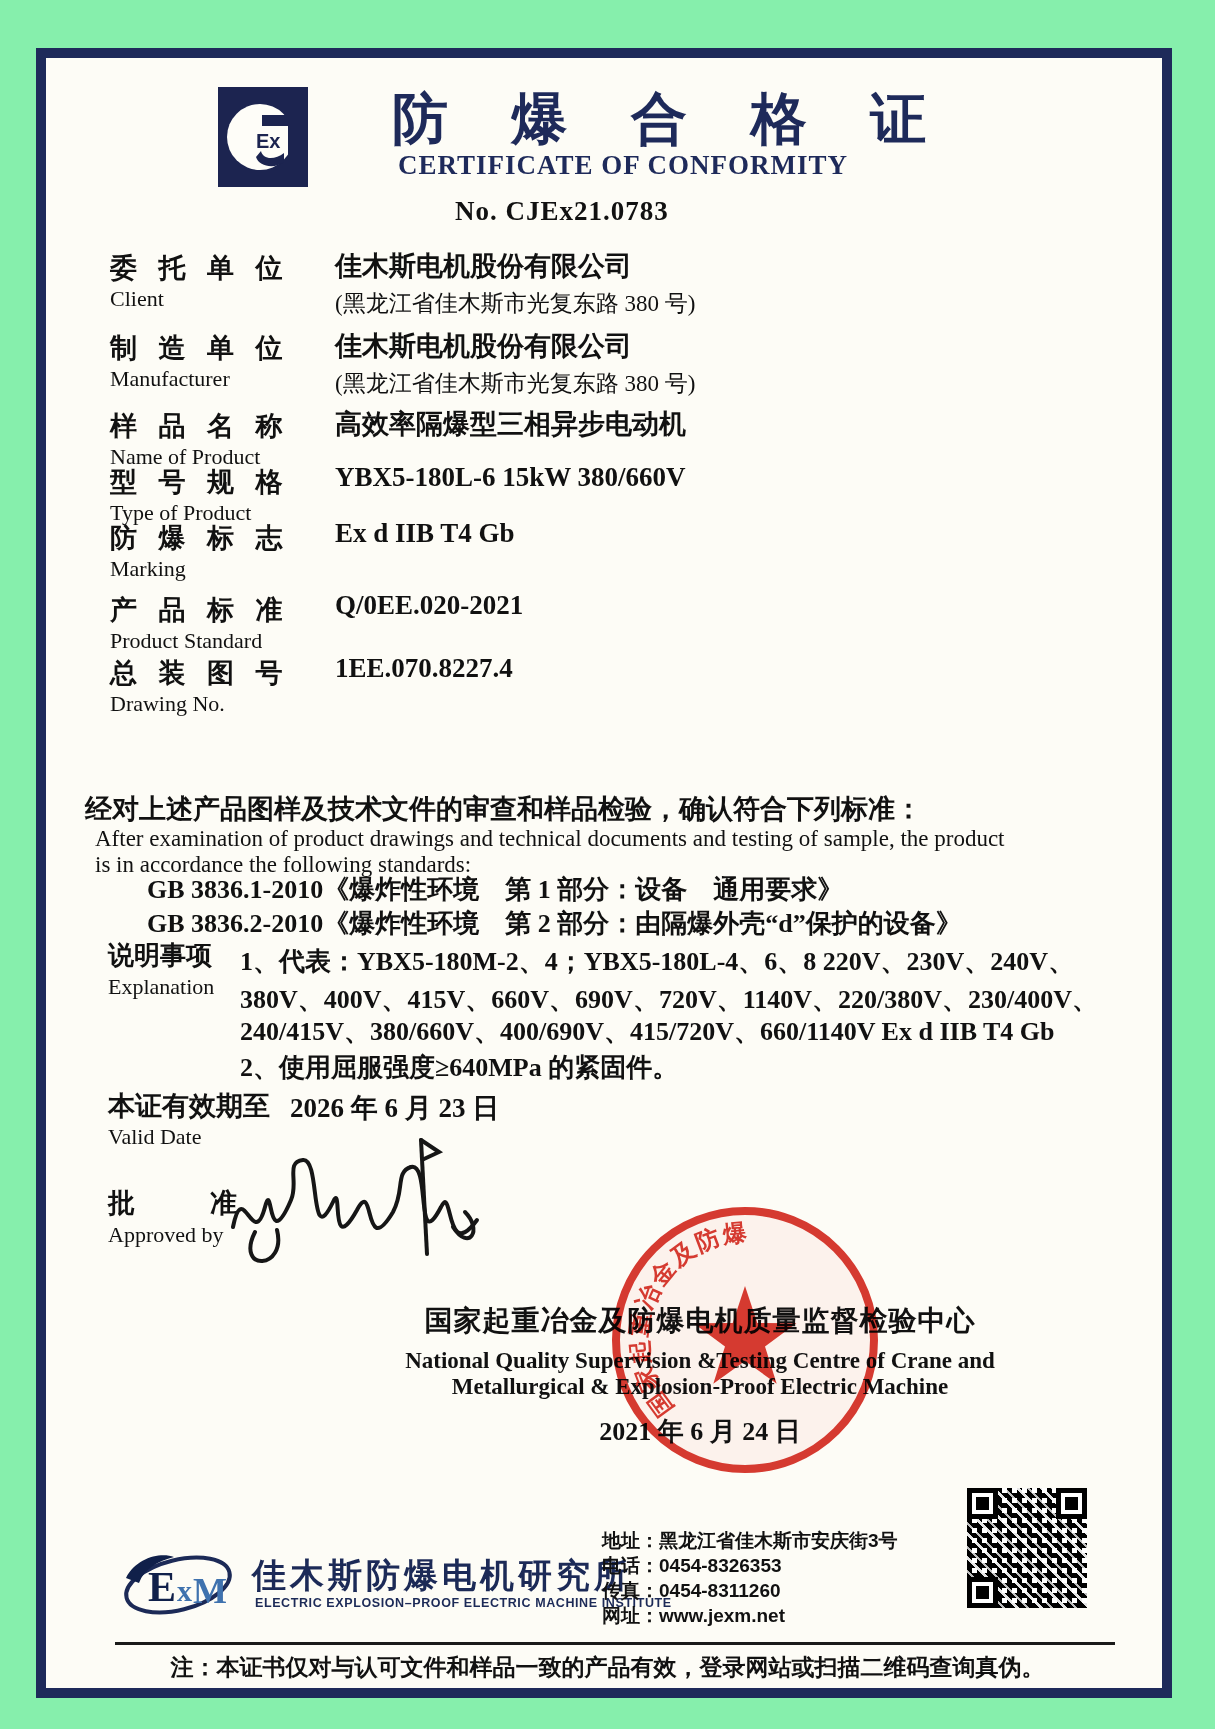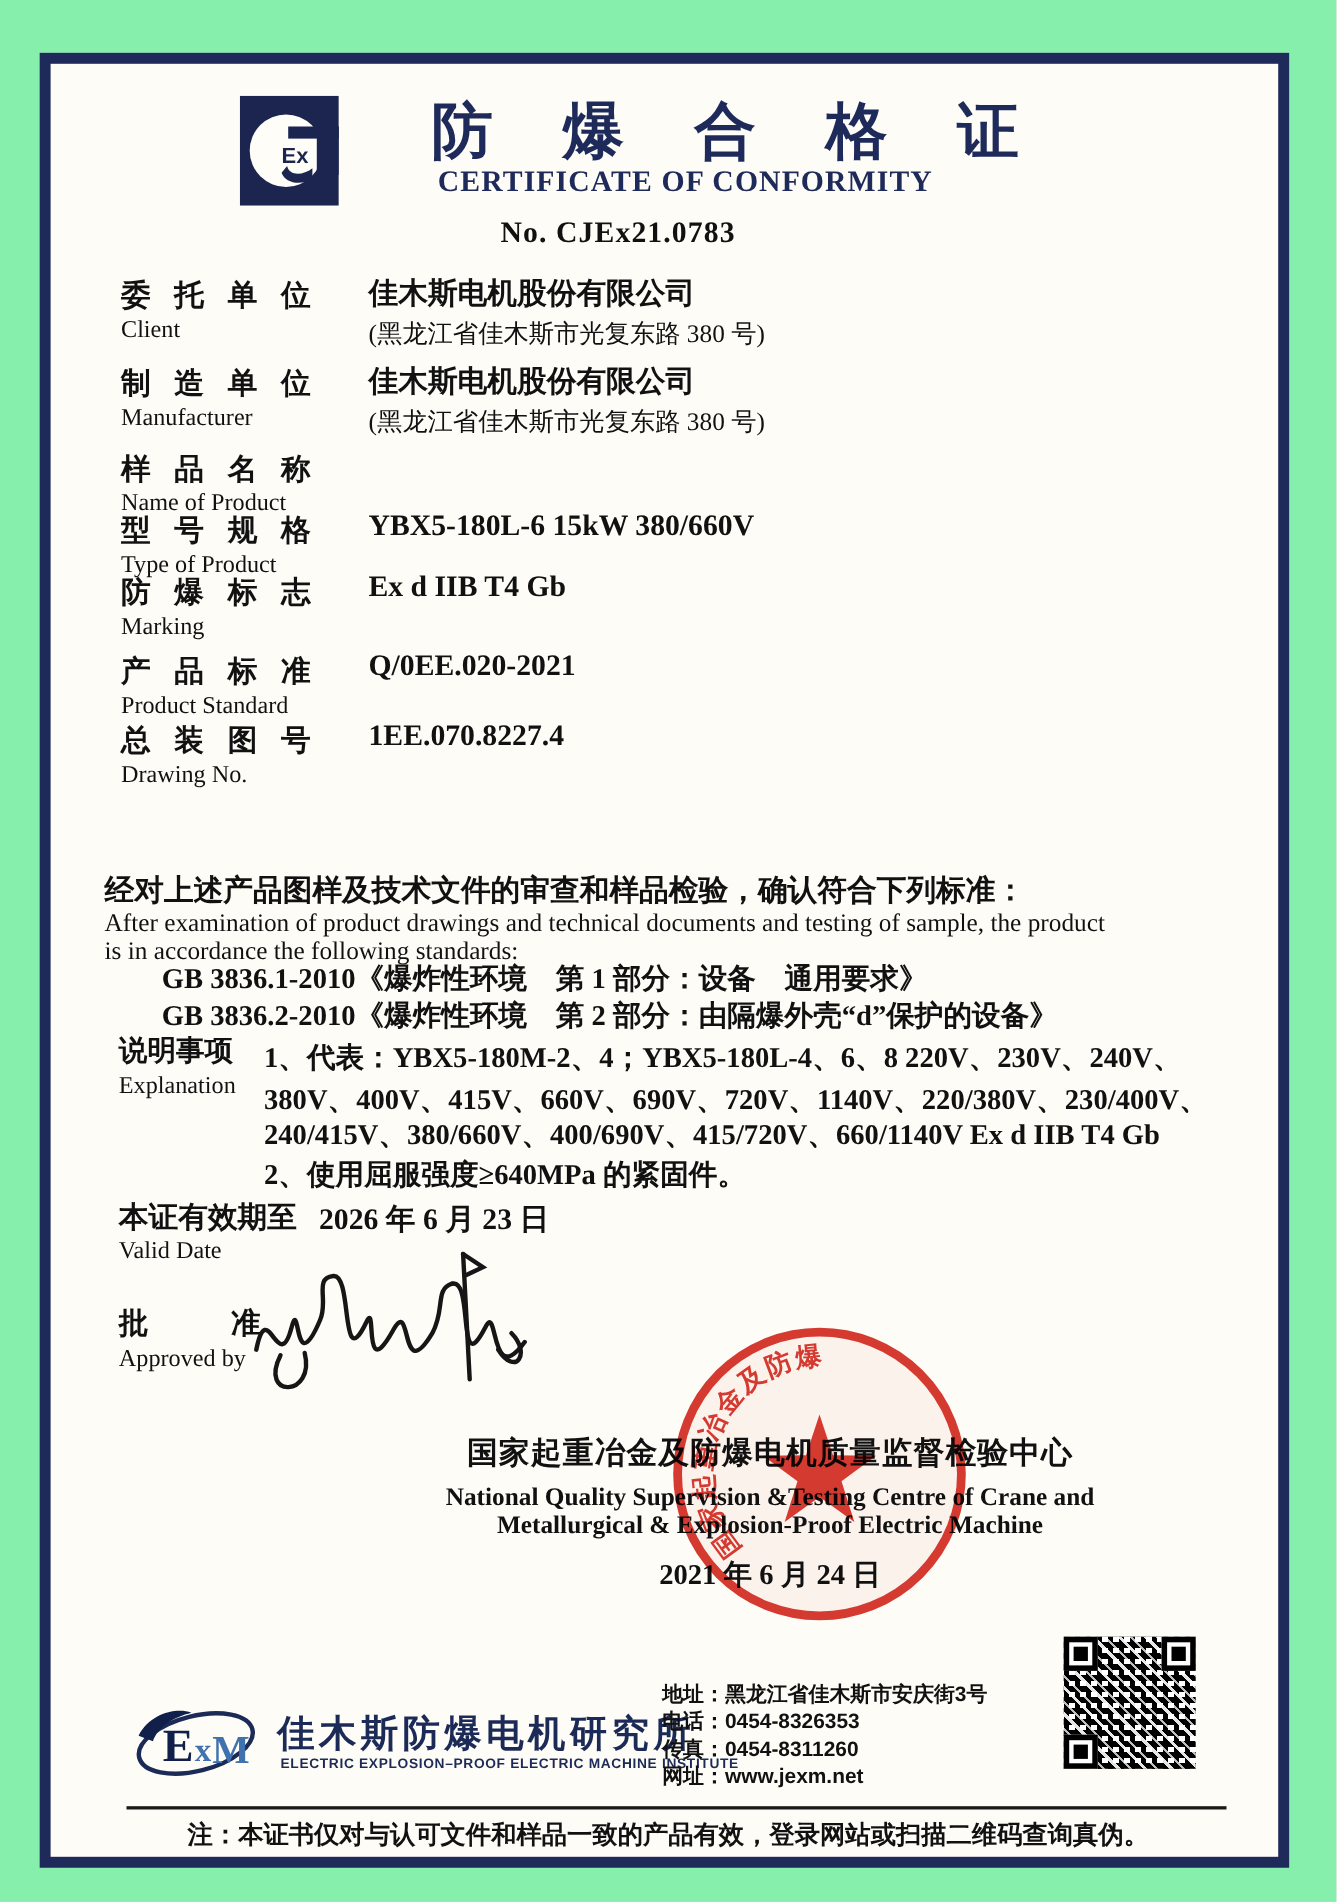--- a/index.html
+++ b/index.html
@@ -66,38 +66,39 @@
   <div class="a val" style="left:335px;top:248px;">佳木斯电机股份有限公司</div>
   <div class="a note" style="left:335px;top:288px;">(黑龙江省佳木斯市光复东路 380 号)</div>
 
   <div class="a zh-label" style="left:110px;top:330px;">制 造 单 位</div>
   <div class="a en-sub" style="left:110px;top:366px;">Manufacturer</div>
   <div class="a val" style="left:335px;top:328px;">佳木斯电机股份有限公司</div>
   <div class="a note" style="left:335px;top:368px;">(黑龙江省佳木斯市光复东路 380 号)</div>
 
   <div class="a zh-label" style="left:110px;top:408px;">样 品 名 称</div>
   <div class="a en-sub" style="left:110px;top:444px;font-family:Liberation Serif, serif;">Name of Product</div>
+  <div class="a val" style="left:335px;top:406px;">高效率隔爆型三相异步电动机</div>
 
   <div class="a zh-label" style="left:110px;top:464px;">型 号 规 格</div>
   <div class="a en-sub" style="left:110px;top:500px;">Type of Product</div>
   <div class="a val" style="left:335px;top:462px;">YBX5-180L-6   15kW   380/660V</div>
 
   <div class="a zh-label" style="left:110px;top:520px;">防 爆 标 志</div>
   <div class="a en-sub" style="left:110px;top:556px;">Marking</div>
   <div class="a val" style="left:335px;top:518px;">Ex d IIB T4 Gb</div>
 
   <div class="a zh-label" style="left:110px;top:592px;">产 品 标 准</div>
   <div class="a en-sub" style="left:110px;top:628px;">Product Standard</div>
   <div class="a val" style="left:335px;top:590px;">Q/0EE.020-2021</div>
 
   <div class="a zh-label" style="left:110px;top:655px;">总 装 图 号</div>
   <div class="a en-sub" style="left:110px;top:691px;">Drawing No.</div>
   <div class="a val" style="left:335px;top:653px;">1EE.070.8227.4</div>
 
-  <div class="a stmt-cn" style="left:95px;top:791px;">经对上述产品图样及技术文件的审查和样品检验，确认符合下列标准：</div>
+  <div class="a stmt-cn" style="left:85px;top:791px;">经对上述产品图样及技术文件的审查和样品检验，确认符合下列标准：</div>
   <div class="a stmt-en" style="left:95px;top:826px;">After examination of product drawings and technical documents and testing of sample, the product</div>
   <div class="a stmt-en" style="left:95px;top:852px;">is in accordance the following standards:</div>
   <div class="a std" style="left:147px;top:872px;">GB 3836.1-2010《爆炸性环境　第 1 部分：设备　通用要求》</div>
   <div class="a std" style="left:147px;top:906px;">GB 3836.2-2010《爆炸性环境　第 2 部分：由隔爆外壳“d”保护的设备》</div>
 
   <div class="a zh-label-t" style="left:108px;top:938px;">说明事项</div>
   <div class="a en-sub" style="left:108px;top:974px;">Explanation</div>
   <div class="a exp-line" style="left:240px;top:944px;">1、代表：YBX5-180M-2、4；YBX5-180L-4、6、8   220V、230V、240V、</div>
   <div class="a exp-line" style="left:240px;top:982px;">380V、400V、415V、660V、690V、720V、1140V、220/380V、230/400V、</div>
   <div class="a exp-line" style="left:240px;top:1014px;">240/415V、380/660V、400/690V、415/720V、660/1140V   Ex d IIB T4 Gb</div>

